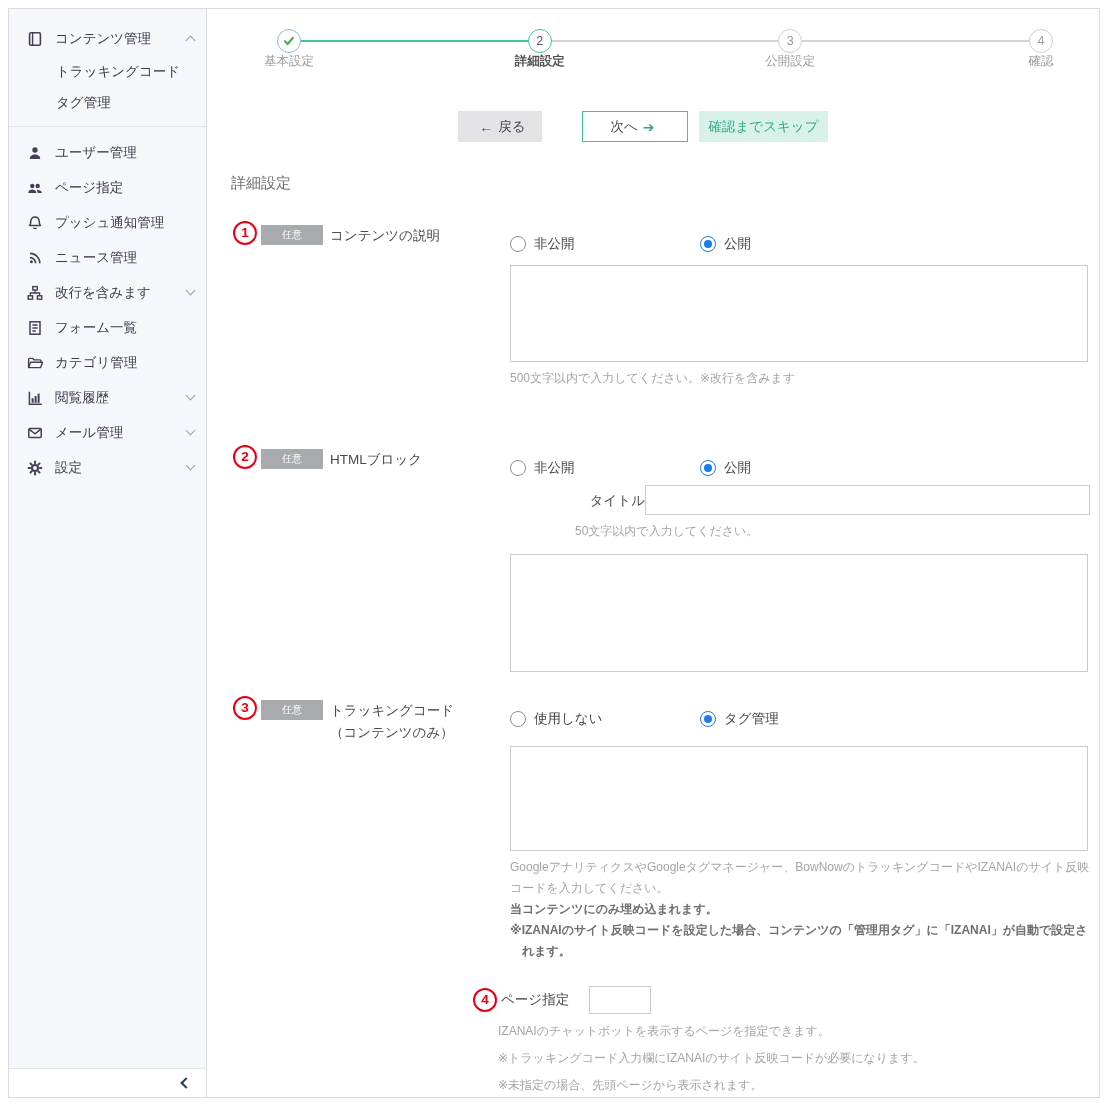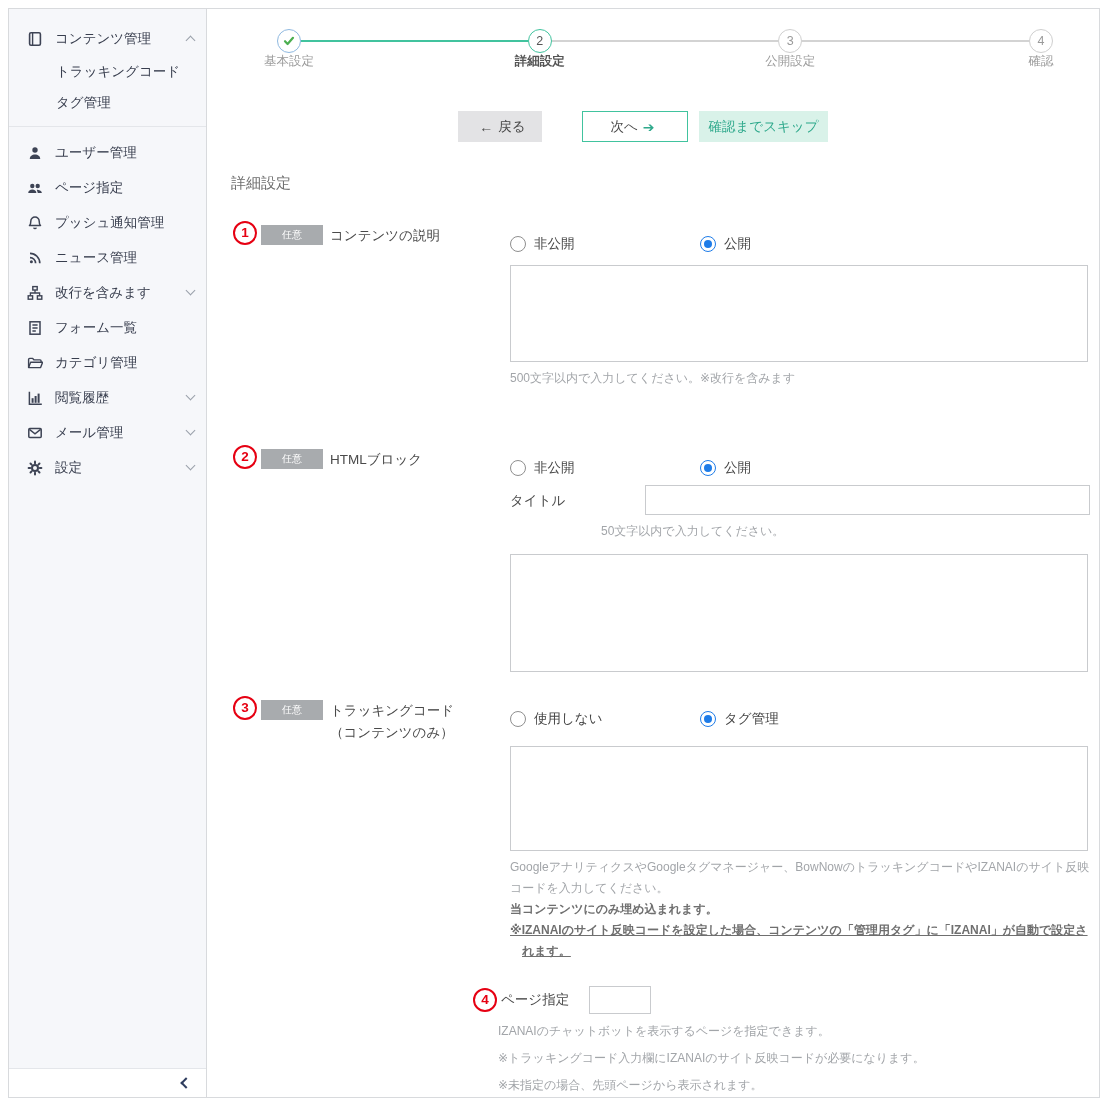--- a/index.html
+++ b/index.html
@@ -79,28 +79,28 @@
     border-radius:50%; background:#1e7ce8; }
   .rlabel { font-size:13.5px; color:#444; }
 
   .ta { display:block; width:578px; border:1px solid #c9cbce; background:#fff; resize:none;
     font-family:inherit; font-size:13px; padding:6px; outline:none; }
   .ta1 { height:97px; margin-top:12px; }
   .ta2 { height:118px; margin-top:12px; }
   .ta3 { height:105px; margin-top:18px; }
   .hint { font-size:12px; color:#a2a5a9; line-height:21px; margin-top:6px; }
   .note { font-size:12px; color:#6f6f6f; font-weight:bold; line-height:21px; }
-  .note.hang { padding-left:12px; text-indent:-12px;text-decoration:underline; }
+  .note.hang { padding-left:12px; text-indent:-12px; }
 
   .title-row { display:flex; margin-top:8px; }
-  .title-label { width:135px; flex:none; padding-top:7px; font-size:13.5px; color:#4a4a4a; }
+  .title-label { width:135px; flex:none; padding-top:7px; font-size:13.5px; color:#4a4a4a;text-align:right; }
   .inp { border:1px solid #c9cbce; background:#fff; font-family:inherit; font-size:13px;
     padding:0 6px; outline:none; }
   .inp.title { width:445px; height:30px; }
-  .hint-indent { margin-left:91px; }
+  .hint-indent { margin-left:65px; }
 
   .s4-row { display:flex; align-items:center; margin:24px 0 0 266px; }
   .s4-row .numcircle { margin:0 4px 0 0; }
   .s4-label { font-size:13.5px; color:#4a4a4a; margin-right:20px;font-family:Liberation Serif, serif; }
   .inp.page { width:62px; height:28px; }
   .s4-hints { margin:7px 0 0 291px; }
 
   svg.icn { display:block; }
 </style>
 </head>

